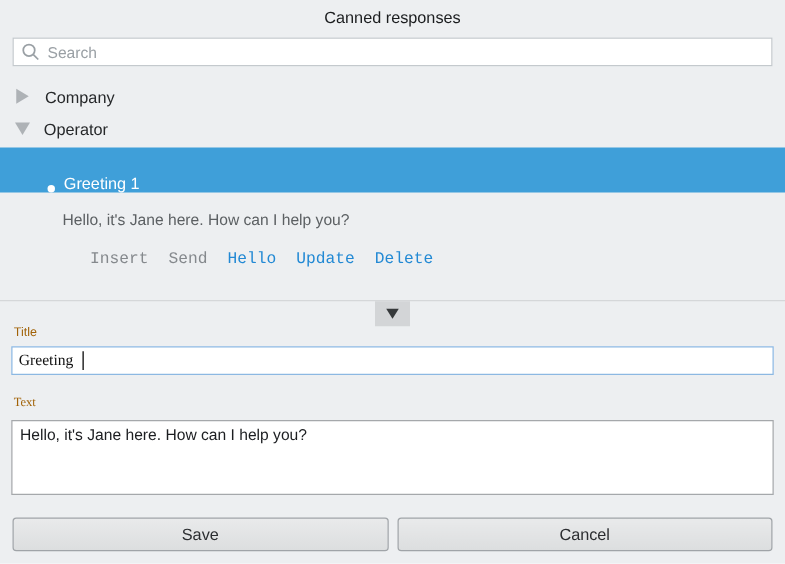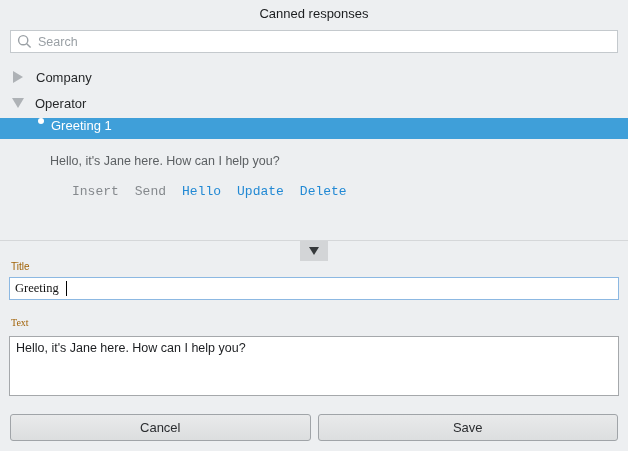--- a/index.html
+++ b/index.html
@@ -30,22 +30,22 @@
 
   
   .tree { position:absolute; top:64px; left:0; right:0; }
   .tree-group { height:26px; display:flex; align-items:center; padding-left:13px; cursor:default; }
   .tri { display:inline-block; width:0; height:0; }
   .tri-right { border-left:10px solid #aeb2b6; border-top:6px solid transparent; border-bottom:6px solid transparent; margin-right:13px; }
   .tri-down  { border-top:10px solid #aeb2b6; border-left:6px solid transparent; border-right:6px solid transparent; margin-right:11px; margin-left:-1px; }
   .tree-label { font-size:13px; color:#26282a; }
 
   .tree-item-selected {
-    margin-top:2px; height:21px; background:#3f9fd9; color:#ffffff;
-    display:flex; align-items:flex-start; cursor:default;
+    margin-top:2px; height:36px; background:#3f9fd9; color:#ffffff;
+    display:flex; align-items:flex-end; cursor:default;
   }
   .bullet { width:6px; height:6px; border-radius:50%; background:#ffffff; margin-left:38px; margin-right:7px; }
   .selected-label { font-size:13px; }
 
   
   .preview-text { margin:15px 0 0 50px; font-size:12.5px; color:#5c6063; }
   .preview-actions { margin:16px 0 0 72px; display:flex;font-family:Liberation Mono, monospace; }
   .action-link { font-size:13px; color:#2289d4; cursor:pointer; margin-right:16px; text-decoration:none; }
   .action-link.disabled { color:#85898d; cursor:default; }
 
@@ -133,17 +133,17 @@
   </button>
 
   <div class="field-label label-title">Title</div>
   <input class="title-input" type="text" value="Greeting" style="">
   <div class="caret"></div>
 
   <div class="field-label label-text">Text</div>
   <textarea class="text-area" style="">Hello, it's Jane here. How can I help you?</textarea>
 
   <div class="btn-row">
+    <button class="btn">Save</button>
     <button class="btn">Cancel</button>
-    <button class="btn">Save</button>
   </div>
 
 </div>
 
 </body></html>

